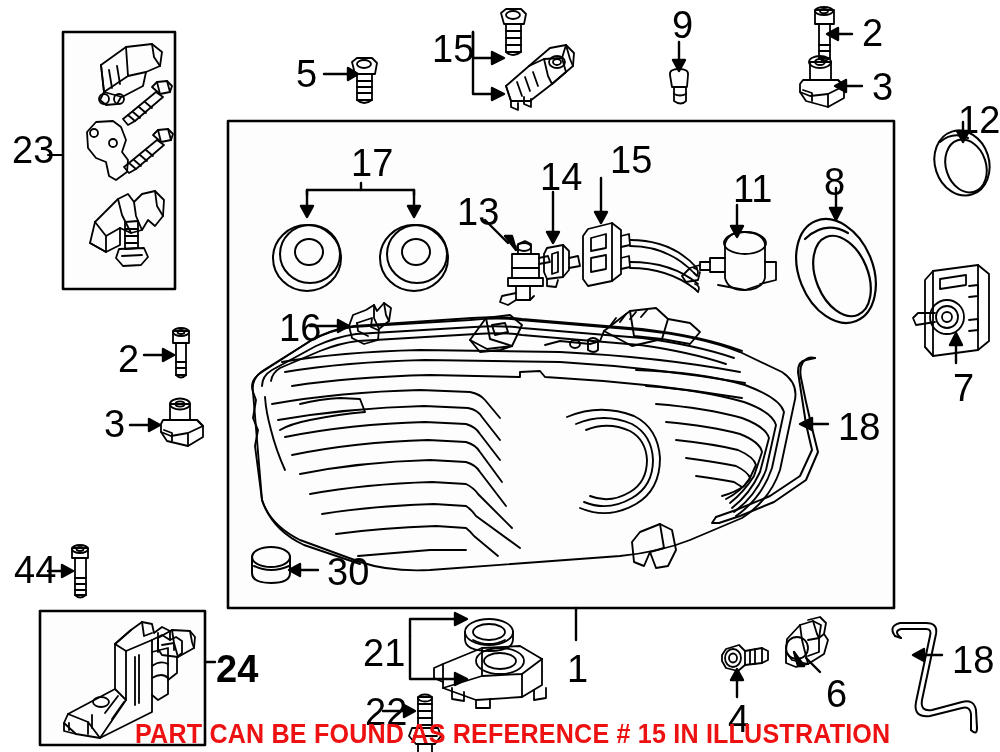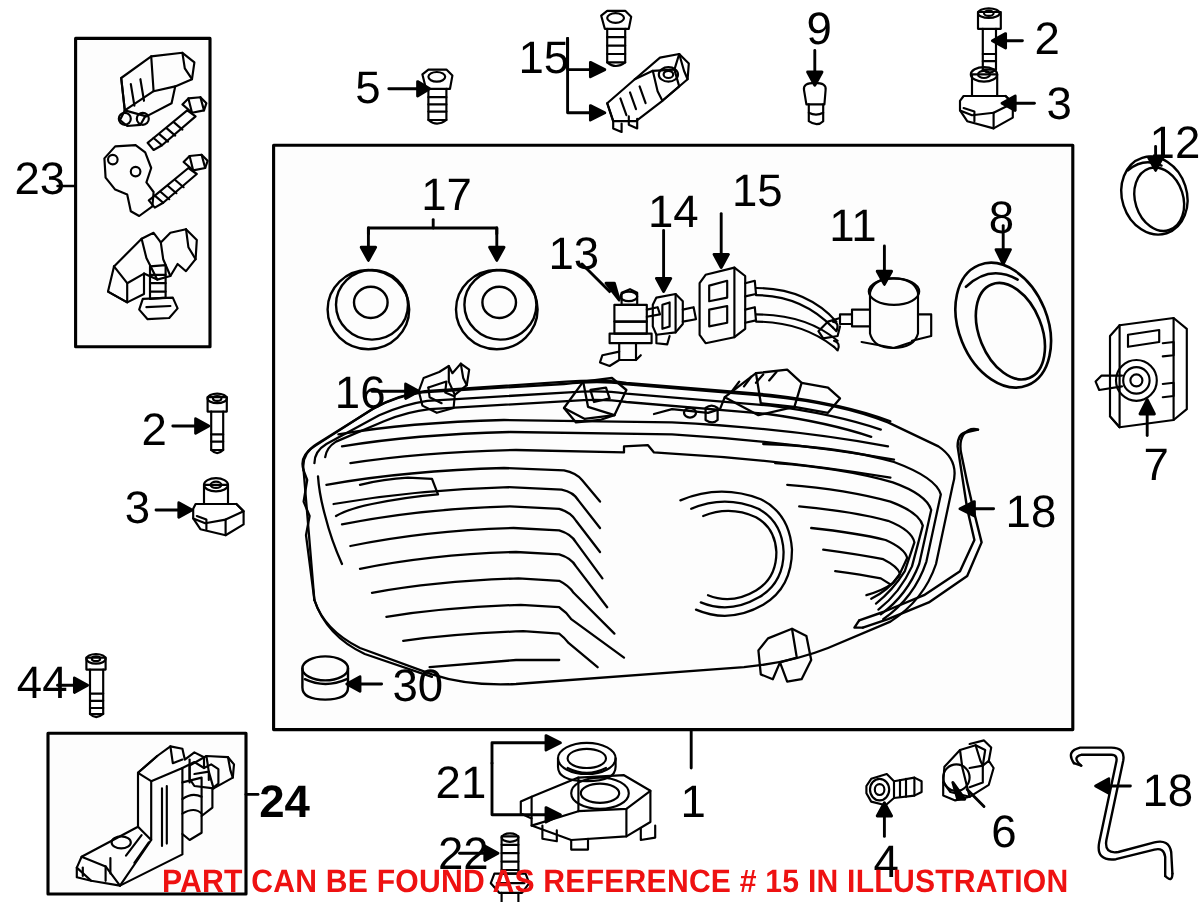--- a/index.html
+++ b/index.html
@@ -512,21 +512,21 @@
   <div class="cal" style="left:296px; top:55px;">5</div>
   <div class="cal" style="left:432px; top:30px;">15</div>
   <div class="cal" style="left:672px; top:6px;">9</div>
   <div class="cal" style="left:862px; top:14px;">2</div>
   <div class="cal" style="left:872px; top:68px;">3</div>
   <div class="cal" style="left:946px; top:101px;margin-left:12px;">12</div>
   <div class="cal" style="left:351px; top:144px;">17</div>
   <div class="cal" style="left:540px; top:158px;">14</div>
   <div class="cal" style="left:578px; top:141px;margin-left:32px;">15</div>
   <div class="cal" style="left:457px; top:193px;">13</div>
-  <div class="cal" style="left:691px; top:170px;">11</div>
+  <div class="cal" style="left:733px; top:170px;">11</div>
   <div class="cal" style="left:824px; top:163px;">8</div>
   <div class="cal" style="left:953px; top:369px;">7</div>
   <div class="cal" style="left:279px; top:309px;">16</div>
   <div class="cal" style="left:118px; top:340px;">2</div>
   <div class="cal" style="left:104px; top:405px;">3</div>
   <div class="cal" style="left:838px; top:408px;">18</div>
   <div class="cal" style="left:327px; top:553px;">30</div>
   <div class="cal" style="left:14px;  top:551px;">44</div>
   <div class="cal" style="left:216px; top:650px;font-weight:bold;">24</div>
   <div class="cal" style="left:567px; top:650px;">1</div>

